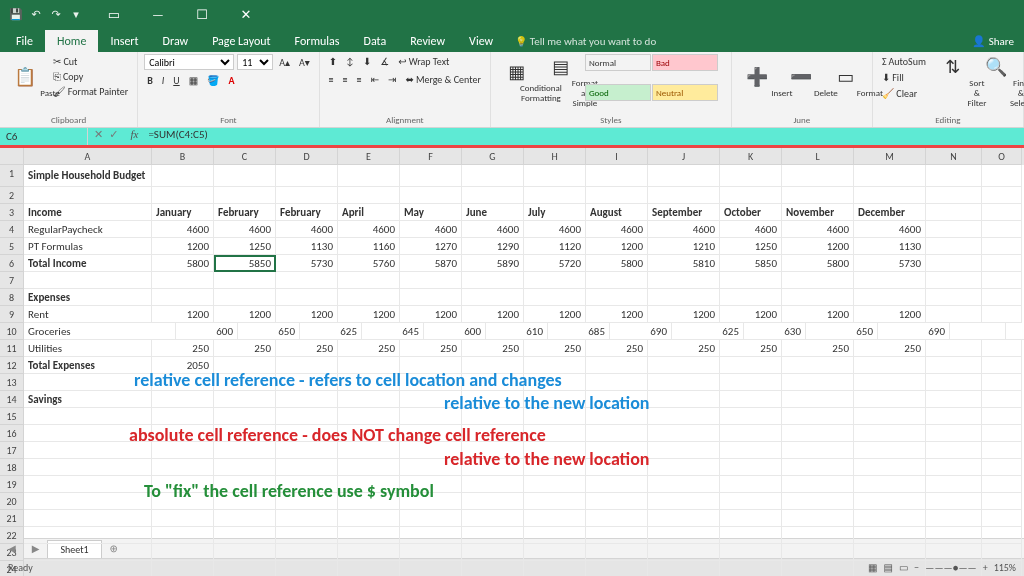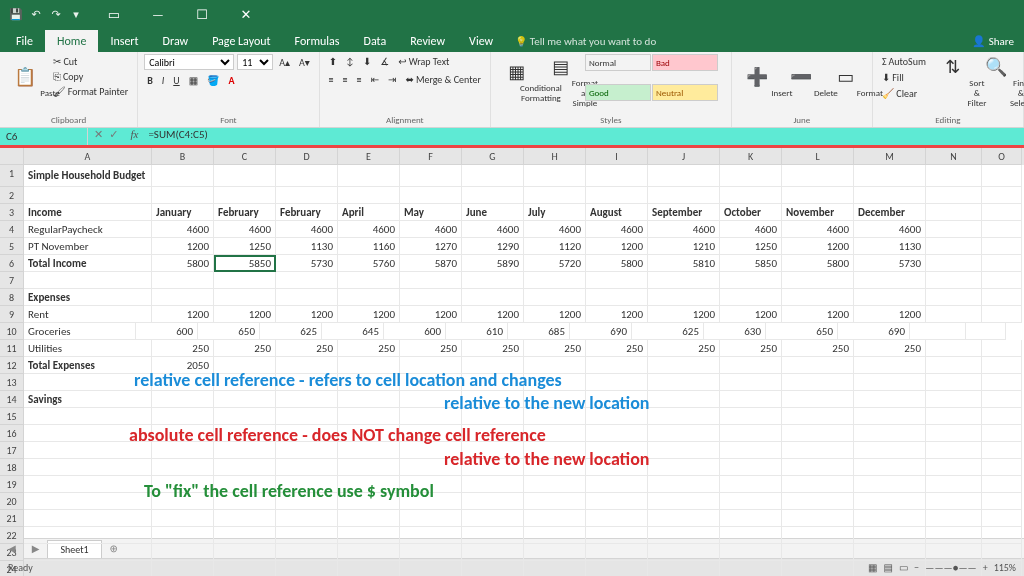--- a/index.html
+++ b/index.html
@@ -331,21 +331,21 @@
           <div class="c num" style="width: 62px;">4600</div>
           <div class="c num" style="width: 62px;">4600</div>
           <div class="c num" style="width: 72px;">4600</div>
           <div class="c num" style="width: 62px;">4600</div>
           <div class="c num" style="width: 72px;">4600</div>
           <div class="c num" style="width: 72px;">4600</div>
           <div class="c" style="width: 56px;"></div>
           <div class="c" style="width: 40px;"></div>
         </div>
         <div class="r ">
-          <div class="c" style="width: 128px;">PT November</div>
+          <div class="c" style="width: 128px;">PT Formulas</div>
           <div class="c num" style="width: 62px;">1200</div>
           <div class="c num" style="width: 62px;">1250</div>
           <div class="c num" style="width: 62px;">1130</div>
           <div class="c num" style="width: 62px;">1160</div>
           <div class="c num" style="width: 62px;">1270</div>
           <div class="c num" style="width: 62px;">1290</div>
           <div class="c num" style="width: 62px;">1120</div>
           <div class="c num" style="width: 62px;">1200</div>
           <div class="c num" style="width: 72px;">1210</div>
           <div class="c num" style="width: 62px;">1250</div>
@@ -416,21 +416,21 @@
           <div class="c num" style="width: 62px;">1200</div>
           <div class="c num" style="width: 62px;">1200</div>
           <div class="c num" style="width: 72px;">1200</div>
           <div class="c num" style="width: 62px;">1200</div>
           <div class="c num" style="width: 72px;">1200</div>
           <div class="c num" style="width: 72px;">1200</div>
           <div class="c" style="width: 56px;"></div>
           <div class="c" style="width: 40px;"></div>
         </div>
         <div class="r ">
-          <div class="c" style="width: 112px;">Groceries</div>
+          <div class="c" style="width: 152px;">Groceries</div>
           <div class="c num" style="width: 62px;">600</div>
           <div class="c num" style="width: 62px;">650</div>
           <div class="c num" style="width: 62px;">625</div>
           <div class="c num" style="width: 62px;">645</div>
           <div class="c num" style="width: 62px;">600</div>
           <div class="c num" style="width: 62px;">610</div>
           <div class="c num" style="width: 62px;">685</div>
           <div class="c num" style="width: 62px;">690</div>
           <div class="c num" style="width: 72px;">625</div>
           <div class="c num" style="width: 62px;">630</div>

